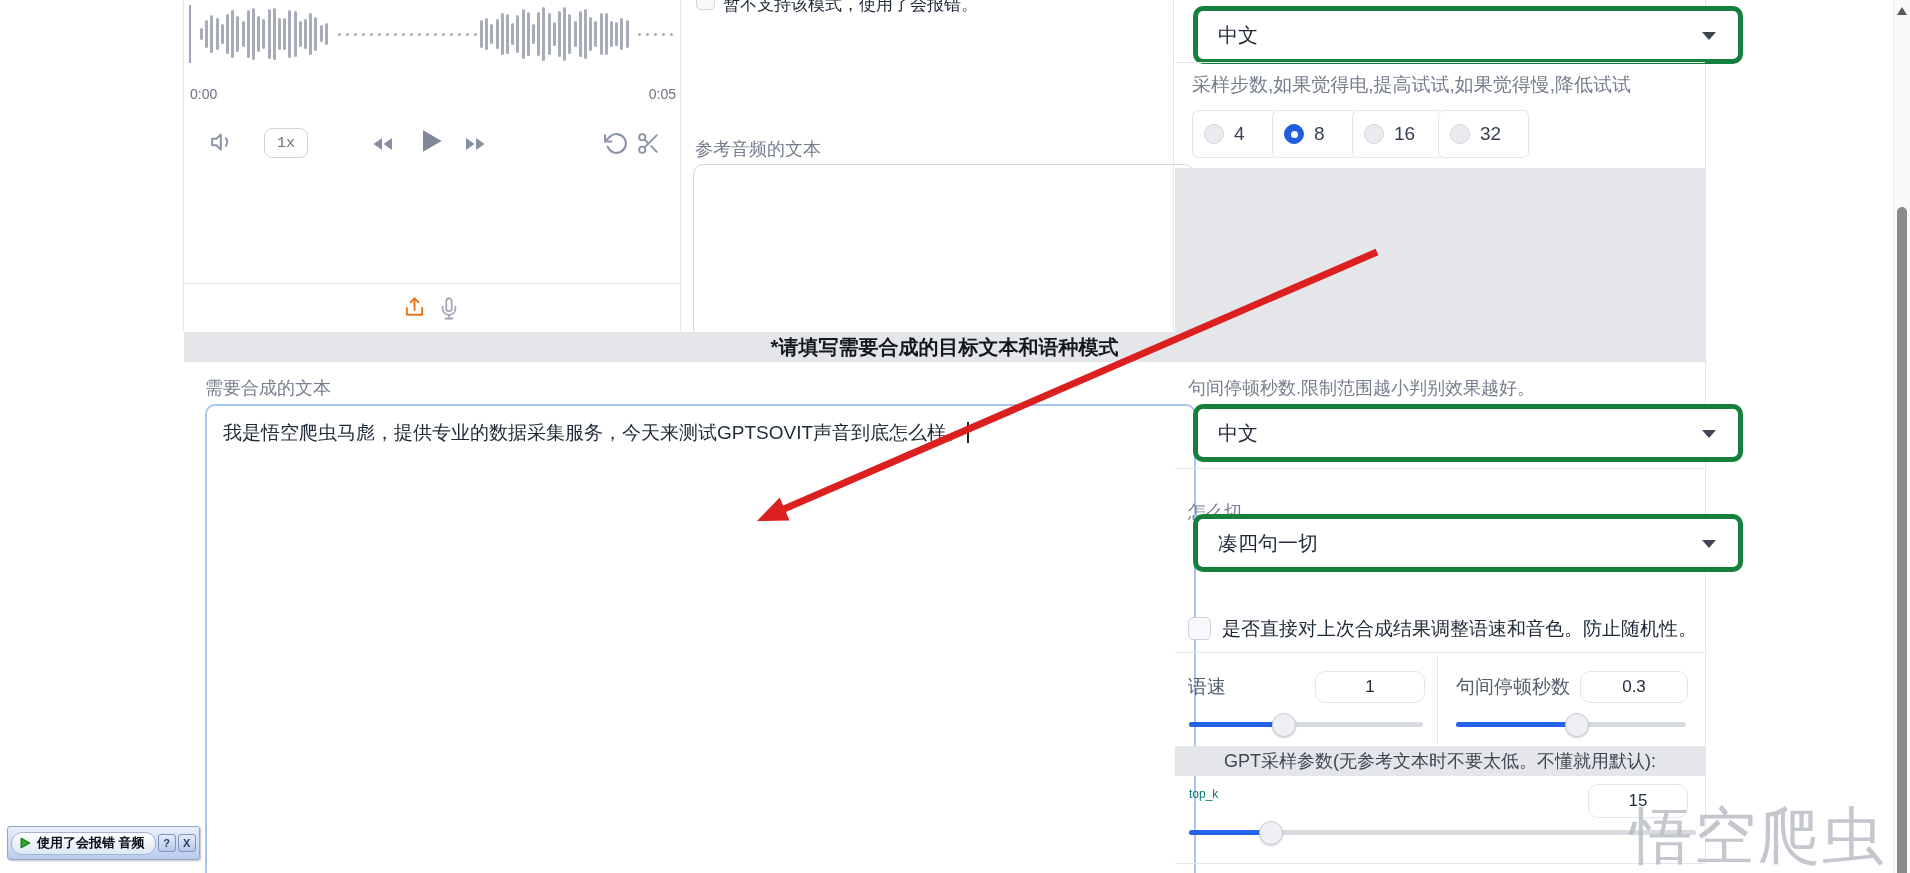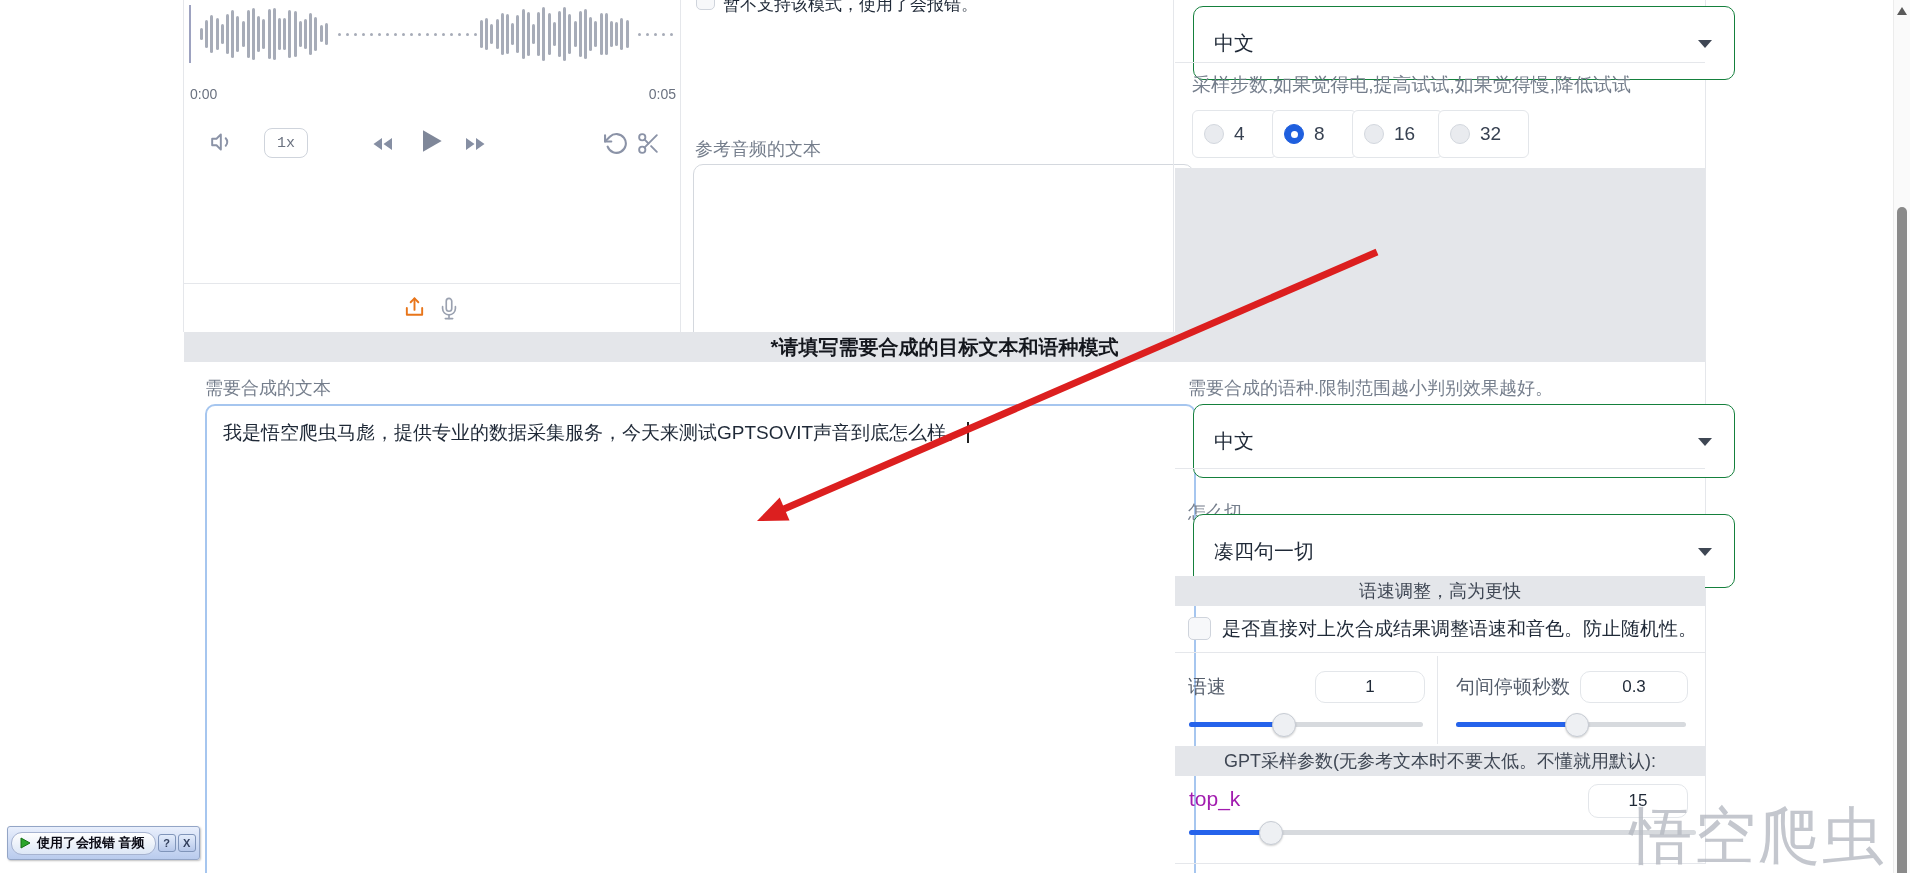--- a/index.html
+++ b/index.html
@@ -29,22 +29,22 @@
   .textarea{position:absolute;background:#fff;border:1px solid #d4d8de;border-radius:10px;
             padding:14px 16px;font-size:19px;color:#1f2937;line-height:26px;}
   .textarea.focused{border:2px solid #a6c6ef;}
   .caret{display:inline-block;width:2px;height:21px;background:#222;vertical-align:-4px;margin-left:2px;}
   .grip{position:absolute;right:4px;bottom:4px;}
 
   .band{position:absolute;background:#e4e6ea;display:flex;align-items:center;justify-content:center;
         font-size:18px;color:#3f4754;white-space:nowrap;}
 
   
-  .dd{position:absolute;background:#fff;border:1px solid #15803d;border-radius:10px;display:flex;
-      align-items:center;padding:12px 20px;font-size:20px;color:#1f2937;cursor:pointer;}
+  .dd{position:absolute;background:#fff;border:5px solid #15803d;border-radius:10px;display:flex;
+      align-items:center;padding:0 20px;font-size:20px;color:#1f2937;cursor:pointer;}
   .chev{position:absolute;right:22px;top:50%;margin-top:-3px;width:0;height:0;
         border-left:7px solid transparent;border-right:7px solid transparent;border-top:8px solid #3f4754;}
   .radio-box{position:absolute;background:#fff;border:1px solid #e3e6ea;border-radius:6px;display:flex;
              align-items:center;gap:10px;padding-left:11px;cursor:pointer;}
   .radio-circle{width:18px;height:18px;border-radius:50%;background:#e9ebef;border:1px solid #d3d7de;
                 position:relative;flex:none;}
   .radio-box.on .radio-circle{background:#1f5fde;border-color:#1f5fde;}
   .radio-box.on .radio-circle::after{content:"";position:absolute;left:5.5px;top:5.5px;width:7px;height:7px;
                 background:#fff;border-radius:50%;}
   .radio-label{font-size:19px;color:#374151;}
@@ -268,34 +268,33 @@
     <span class="radio-circle"></span>
     <span class="radio-label">16</span>
   </div>
   <div class="radio-box" style="left:1438px;top:110px;width:78px;height:46px">
     <span class="radio-circle"></span>
     <span class="radio-label">32</span>
   </div>
 
   <div class="abs" style="left:1175px;top:168px;width:530px;height:164px;background:#e4e6ea"></div>
 
-  <div class="field-label" style="left:1188px;top:376px">需要合成的语种.限制范围越小判别效果越好。</div>
+  <div class="field-label" style="left:1188px;top:376px">句间停顿秒数.限制范围越小判别效果越好。</div>
   <div class="dd" style="left:1193px;top:404px;width:500px;height:48px">
     <span>中文</span>
     <span class="chev"></span>
   </div>
   <div class="hline" style="left:1175px;top:468px;width:530px"></div>
 
   <div class="field-label" style="left:1188px;top:500px">怎么切</div>
   <div class="dd" style="left:1193px;top:514px;width:500px;height:48px">
     <span>凑四句一切</span>
     <span class="chev"></span>
   </div>
 
-  <div class="band" style="left:1175px;top:576px;width:530px;height:30px">语速调整，高为更快</div>
 
   <div class="cb" style="left:1188px;top:617px;width:21px;height:21px"></div>
   <div class="cut-label" style="left:1222px;top:616px;font-size:19px">是否直接对上次合成结果调整语速和音色。防止随机性。</div>
   <div class="hline" style="left:1175px;top:652px;width:530px"></div>
   <div class="vline" style="left:1437px;top:656px;height:88px"></div>
 
   <div class="slim-label" style="left:1188px;top:674px">语速</div>
   <div class="numbox" style="left:1315px;top:671px;width:108px">1</div>
   <div class="slider" style="left: 1189px; top: 713px; width: 234px; --p: 40;">
     <div class="track"></div>
@@ -306,21 +305,21 @@
   <div class="slim-label" style="left:1456px;top:674px">句间停顿秒数</div>
   <div class="numbox" style="left:1580px;top:671px;width:106px">0.3</div>
   <div class="slider" style="left: 1456px; top: 713px; width: 230px; --p: 52;">
     <div class="track"></div>
     <div class="fill"></div>
     <div class="handle"></div>
   </div>
 
   <div class="band" style="left:1175px;top:746px;width:530px;height:30px">GPT采样参数(无参考文本时不要太低。不懂就用默认):</div>
 
-  <div class="slim-label" style="left:1189px;top:787px;font-size:21px;color:#a21caf">top_k</div>
+  <div class="slim-label" style="left:1189px;top:787px;font-size:12px;color:#0f766e">top_k</div>
   <div class="numbox" style="left:1588px;top:784px;width:98px;height:32px">15</div>
   <div class="slider" style="left: 1189px; top: 821px; width: 507px; --p: 16;">
     <div class="track"></div>
     <div class="fill"></div>
     <div class="handle"></div>
   </div>
   <div class="hline" style="left:1175px;top:863px;width:530px"></div>
 
   <div id="watermark">悟空爬虫</div>
 

